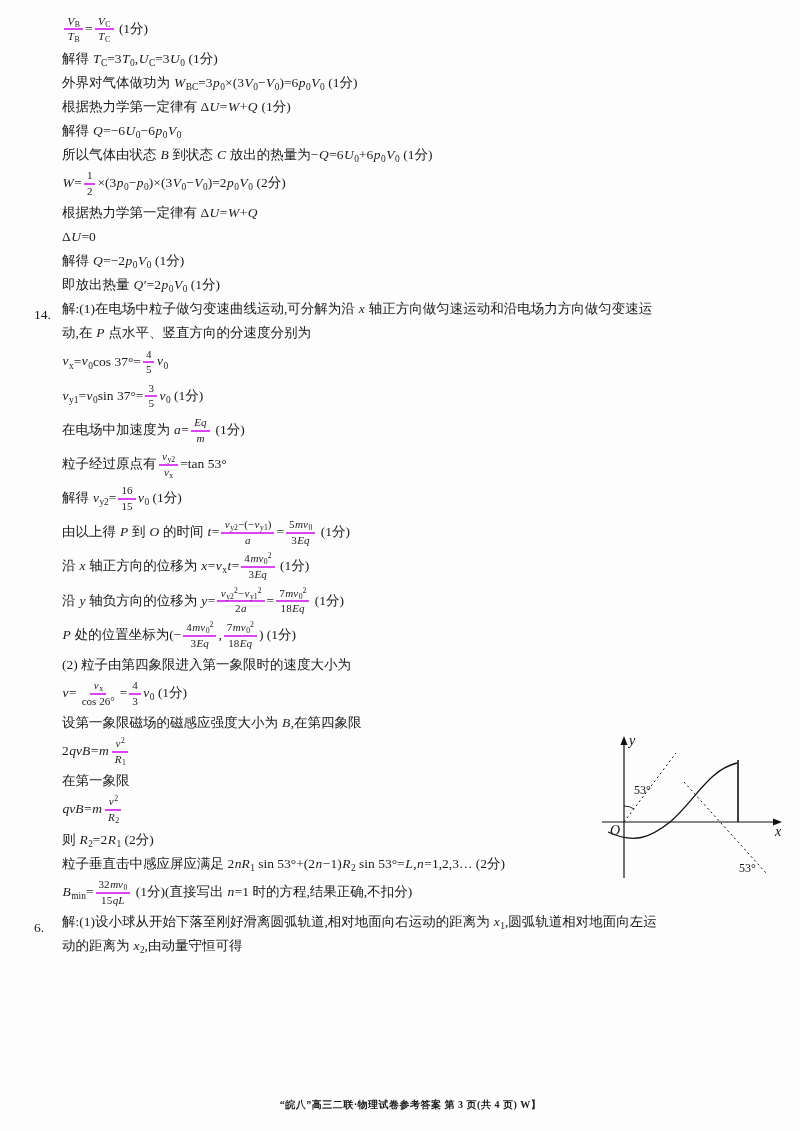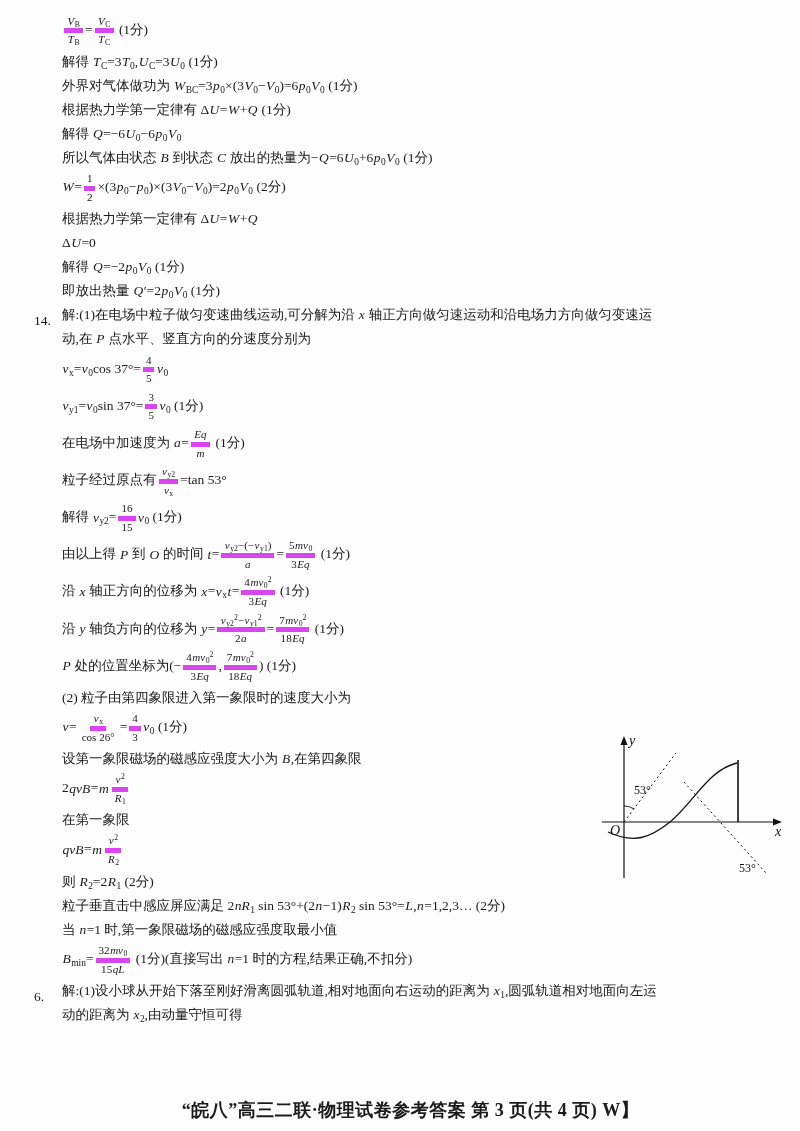--- a/index.html
+++ b/index.html
@@ -12,35 +12,35 @@
     position:absolute;top:10px;left:62px;right:26px;
     font-size:13.5px;line-height:1.45;
   }
   .line{position:relative;margin:4.5px 0;white-space:normal;}
   .marker{position:absolute;left:-28px;top:6px;}
   .frac{
     display:inline-flex;flex-direction:column;align-items:center;
     vertical-align:middle;margin:0 2px;line-height:1.25;font-size:0.82em;
     text-align:center;
   }
-  .fnum{border-bottom:5px solid #d946ef;padding:0 3px;}
+  .fnum{border-bottom:2px solid #d946ef;padding:0 3px;}
   .fden{padding:0 3px;}
   sub{font-size:0.70em;vertical-align:-0.3em;line-height:0;}
   sup{font-size:0.70em;vertical-align:0.5em;line-height:0;}
   i.var{font-family:"Liberation Serif",serif;font-style:italic;padding:0 0.5px;}
   .figure{
     position:absolute;left:596px;top:730px;width:190px;height:152px;
   }
   .figure svg{display:block;}
   .figure text{font-size:13px;fill:#111;}
   .figure .axis-label{font-style:italic;font-family:"Liberation Serif",serif;font-size:14px;}
   .figure .angle-label{font-size:12px;}
   .footer{
     position:absolute;left:0;right:0;top:1098px;text-align:center;
-    font-weight:bold;font-size:18px;letter-spacing:0.5px;margin-left:21px;
+    font-weight:bold;font-size:10px;letter-spacing:0.5px;margin-left:21px;
   }
 </style>
 </head>
 <body>
 
 <div class="page">
 
   <div class="content" id="content">
       <div class="line"><span class="frac">
           <span class="fnum"><i class="var">V</i><sub>B</sub></span>
@@ -122,21 +122,20 @@
           <span class="fnum"><i class="var">v</i><sup>2</sup></span>
           <span class="fden"><i class="var">R</i><sub>1</sub></span>
         </span></div>
       <div class="line">在第一象限</div>
       <div class="line"><i class="var">qvB</i>=<i class="var">m</i><span class="frac">
           <span class="fnum"><i class="var">v</i><sup>2</sup></span>
           <span class="fden"><i class="var">R</i><sub>2</sub></span>
         </span></div>
       <div class="line">则 <i class="var">R</i><sub>2</sub>=2<i class="var">R</i><sub>1</sub>  (2分)</div>
       <div class="line">粒子垂直击中感应屏应满足 2<i class="var">nR</i><sub>1</sub> sin 53°+(2<i class="var">n</i>−1)<i class="var">R</i><sub>2</sub> sin 53°=<i class="var">L</i>,<i class="var">n</i>=1,2,3…  (2分)</div>
-      <div class="line">当 <i class="var">n</i>=1 时,第一象限磁场的磁感应强度取最小值</div>
       <div class="line"><i class="var">B</i><sub>min</sub>=<span class="frac">
           <span class="fnum">32<i class="var">mv</i><sub>0</sub></span>
           <span class="fden">15<i class="var">qL</i></span>
         </span>  (1分)(直接写出 <i class="var">n</i>=1 时的方程,结果正确,不扣分)</div>
       <div class="line"><span class="marker">6.</span>解:(1)设小球从开始下落至刚好滑离圆弧轨道,相对地面向右运动的距离为 <i class="var">x</i><sub>1</sub>,圆弧轨道相对地面向左运</div>
       <div class="line">动的距离为 <i class="var">x</i><sub>2</sub>,由动量守恒可得</div>
     </div>
 
   <div class="figure">
     <svg width="190" height="152" viewBox="0 0 190 152">

